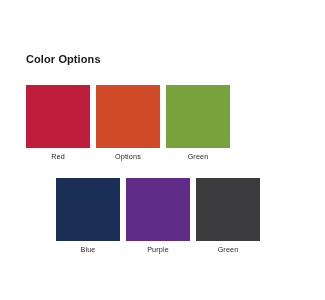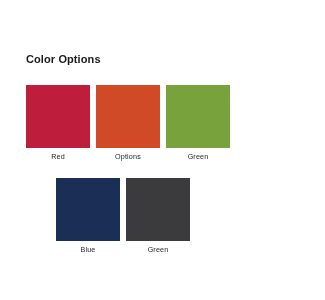--- a/index.html
+++ b/index.html
@@ -104,20 +104,24 @@
 
     </div>
 
     <div class="swatch-row row-2">
 
       <div class="swatch-cell">
         <span class="swatch-chip" style="background:#1B2E55;"></span>
         <span class="swatch-label">Blue</span>
       </div>
 
+      <div class="swatch-cell">
+        <span class="swatch-chip" style="background:#5F2D87;"></span>
+        <span class="swatch-label">Purple</span>
+      </div>
 
       <div class="swatch-cell">
         <span class="swatch-chip" style="background:#3B3B3D;"></span>
         <span class="swatch-label">Green</span>
       </div>
 
 
     </div>
 
   </div>

